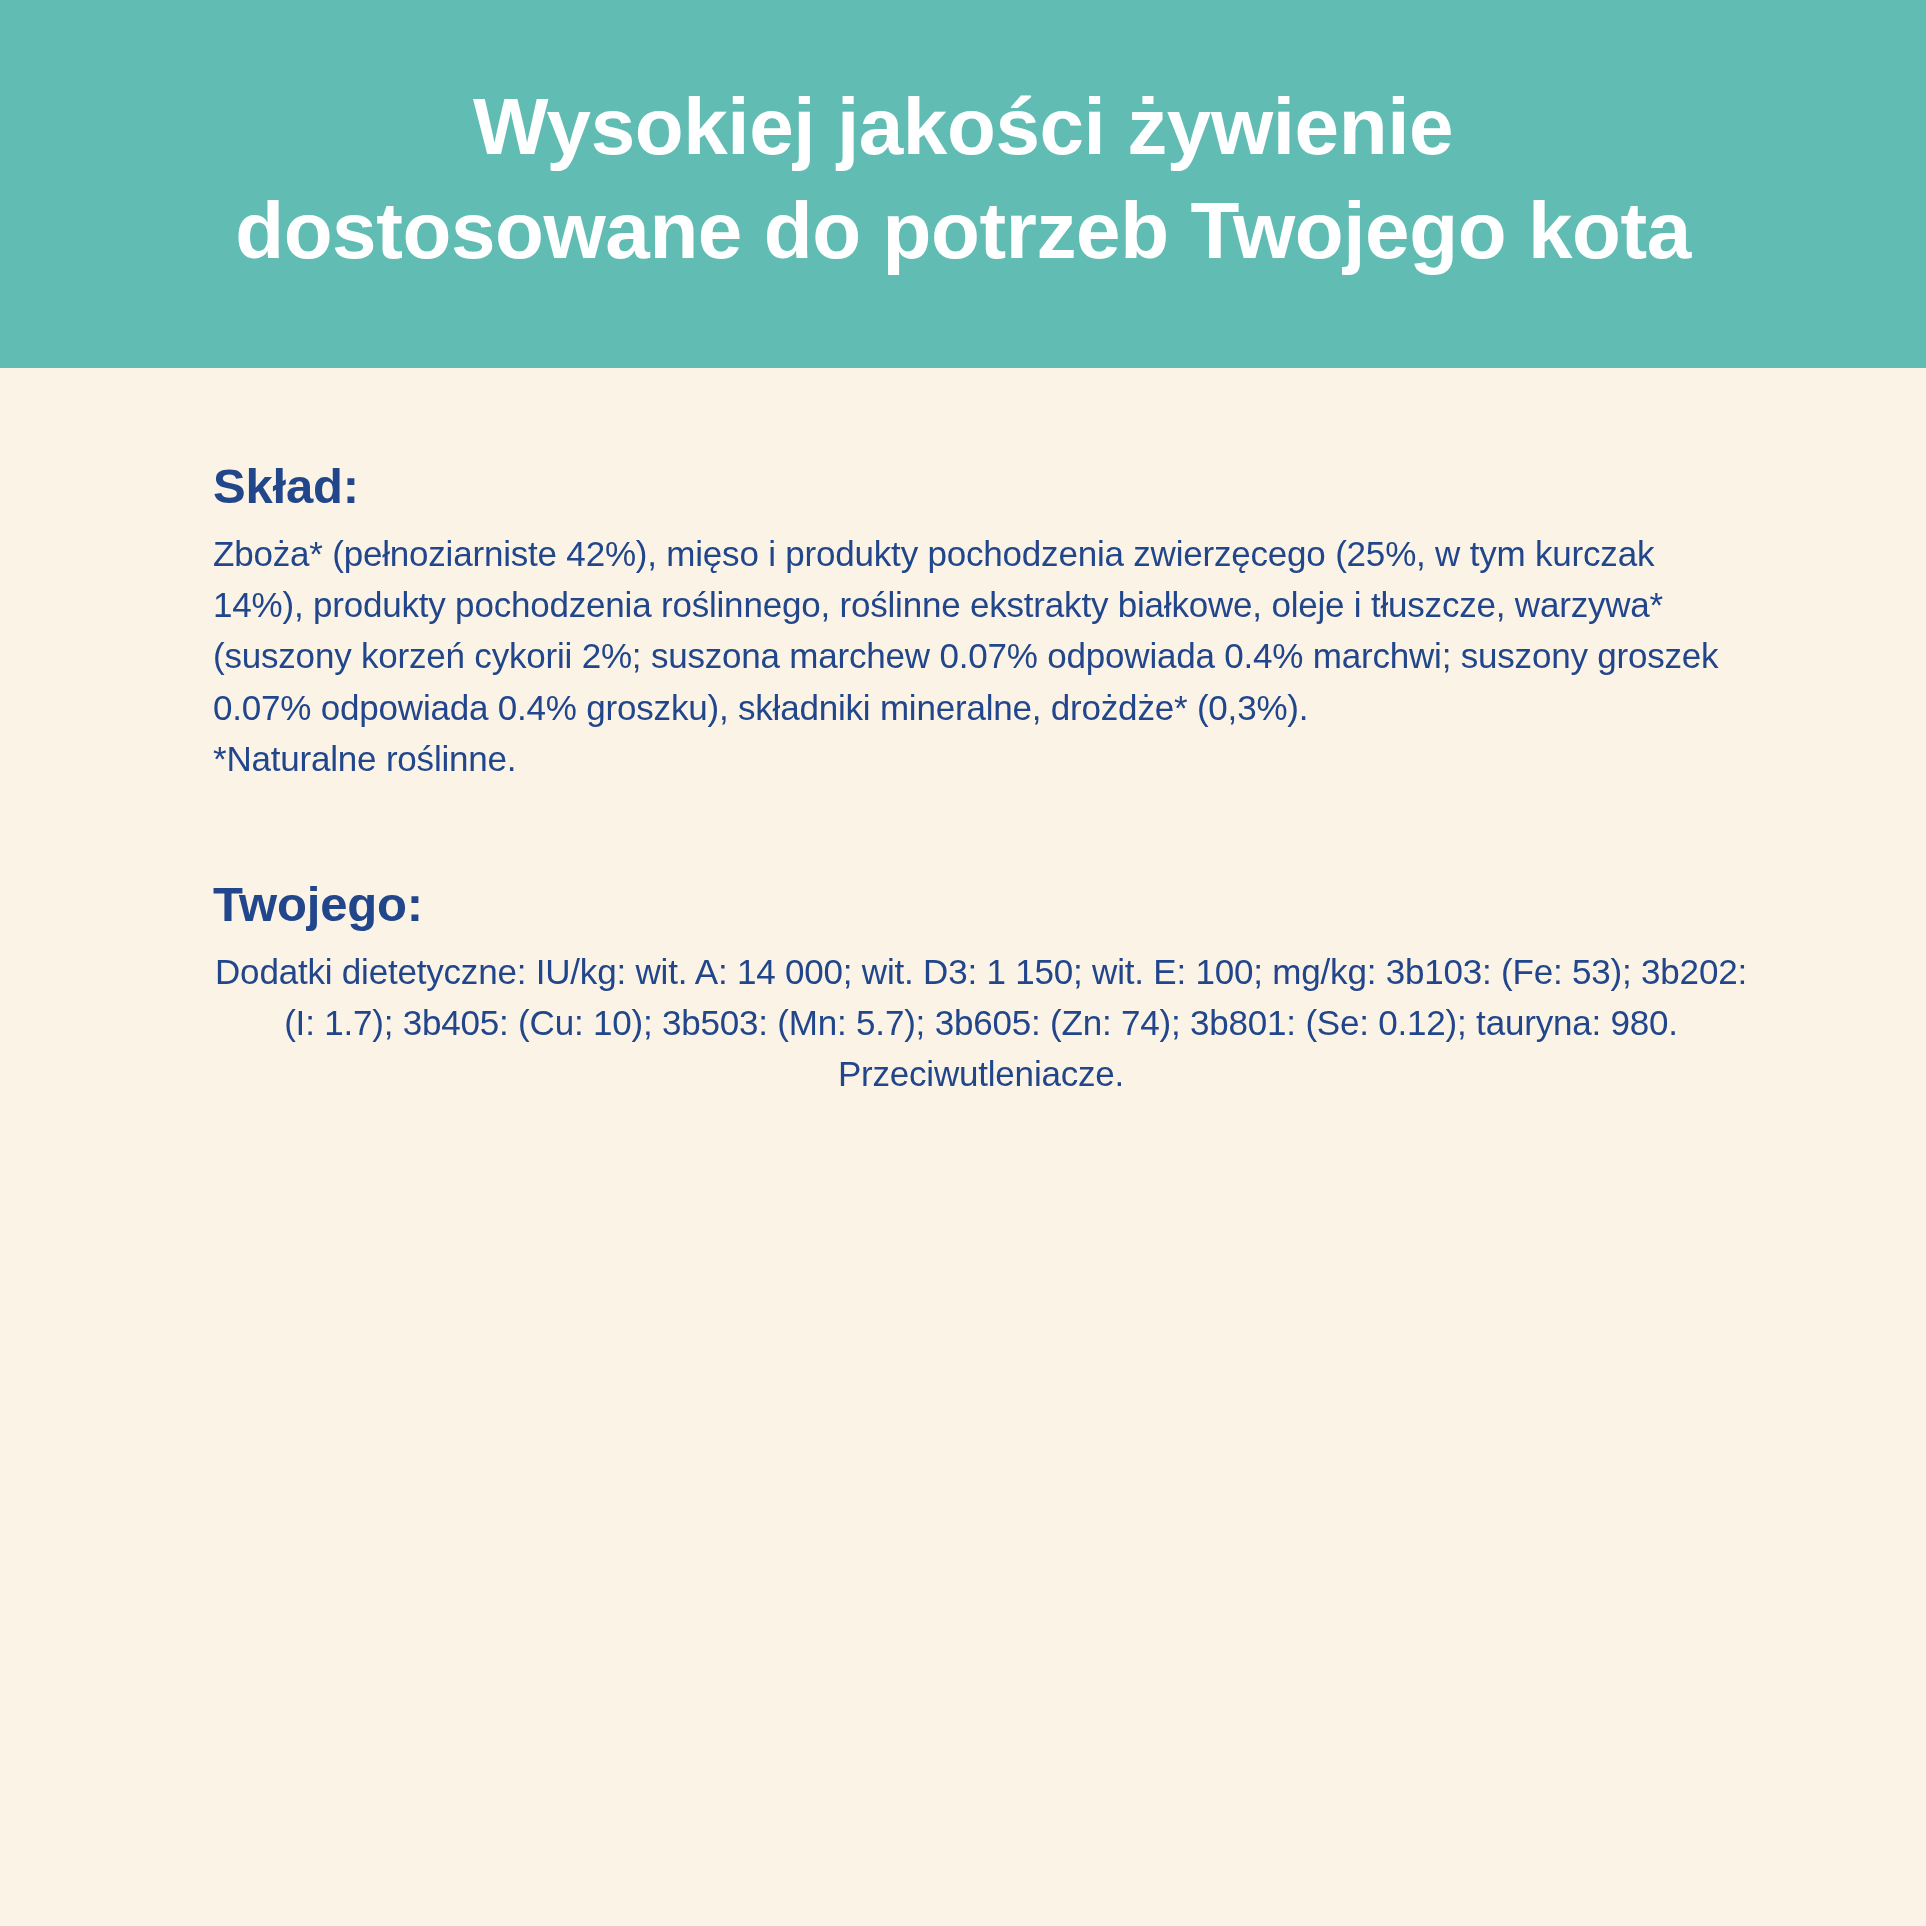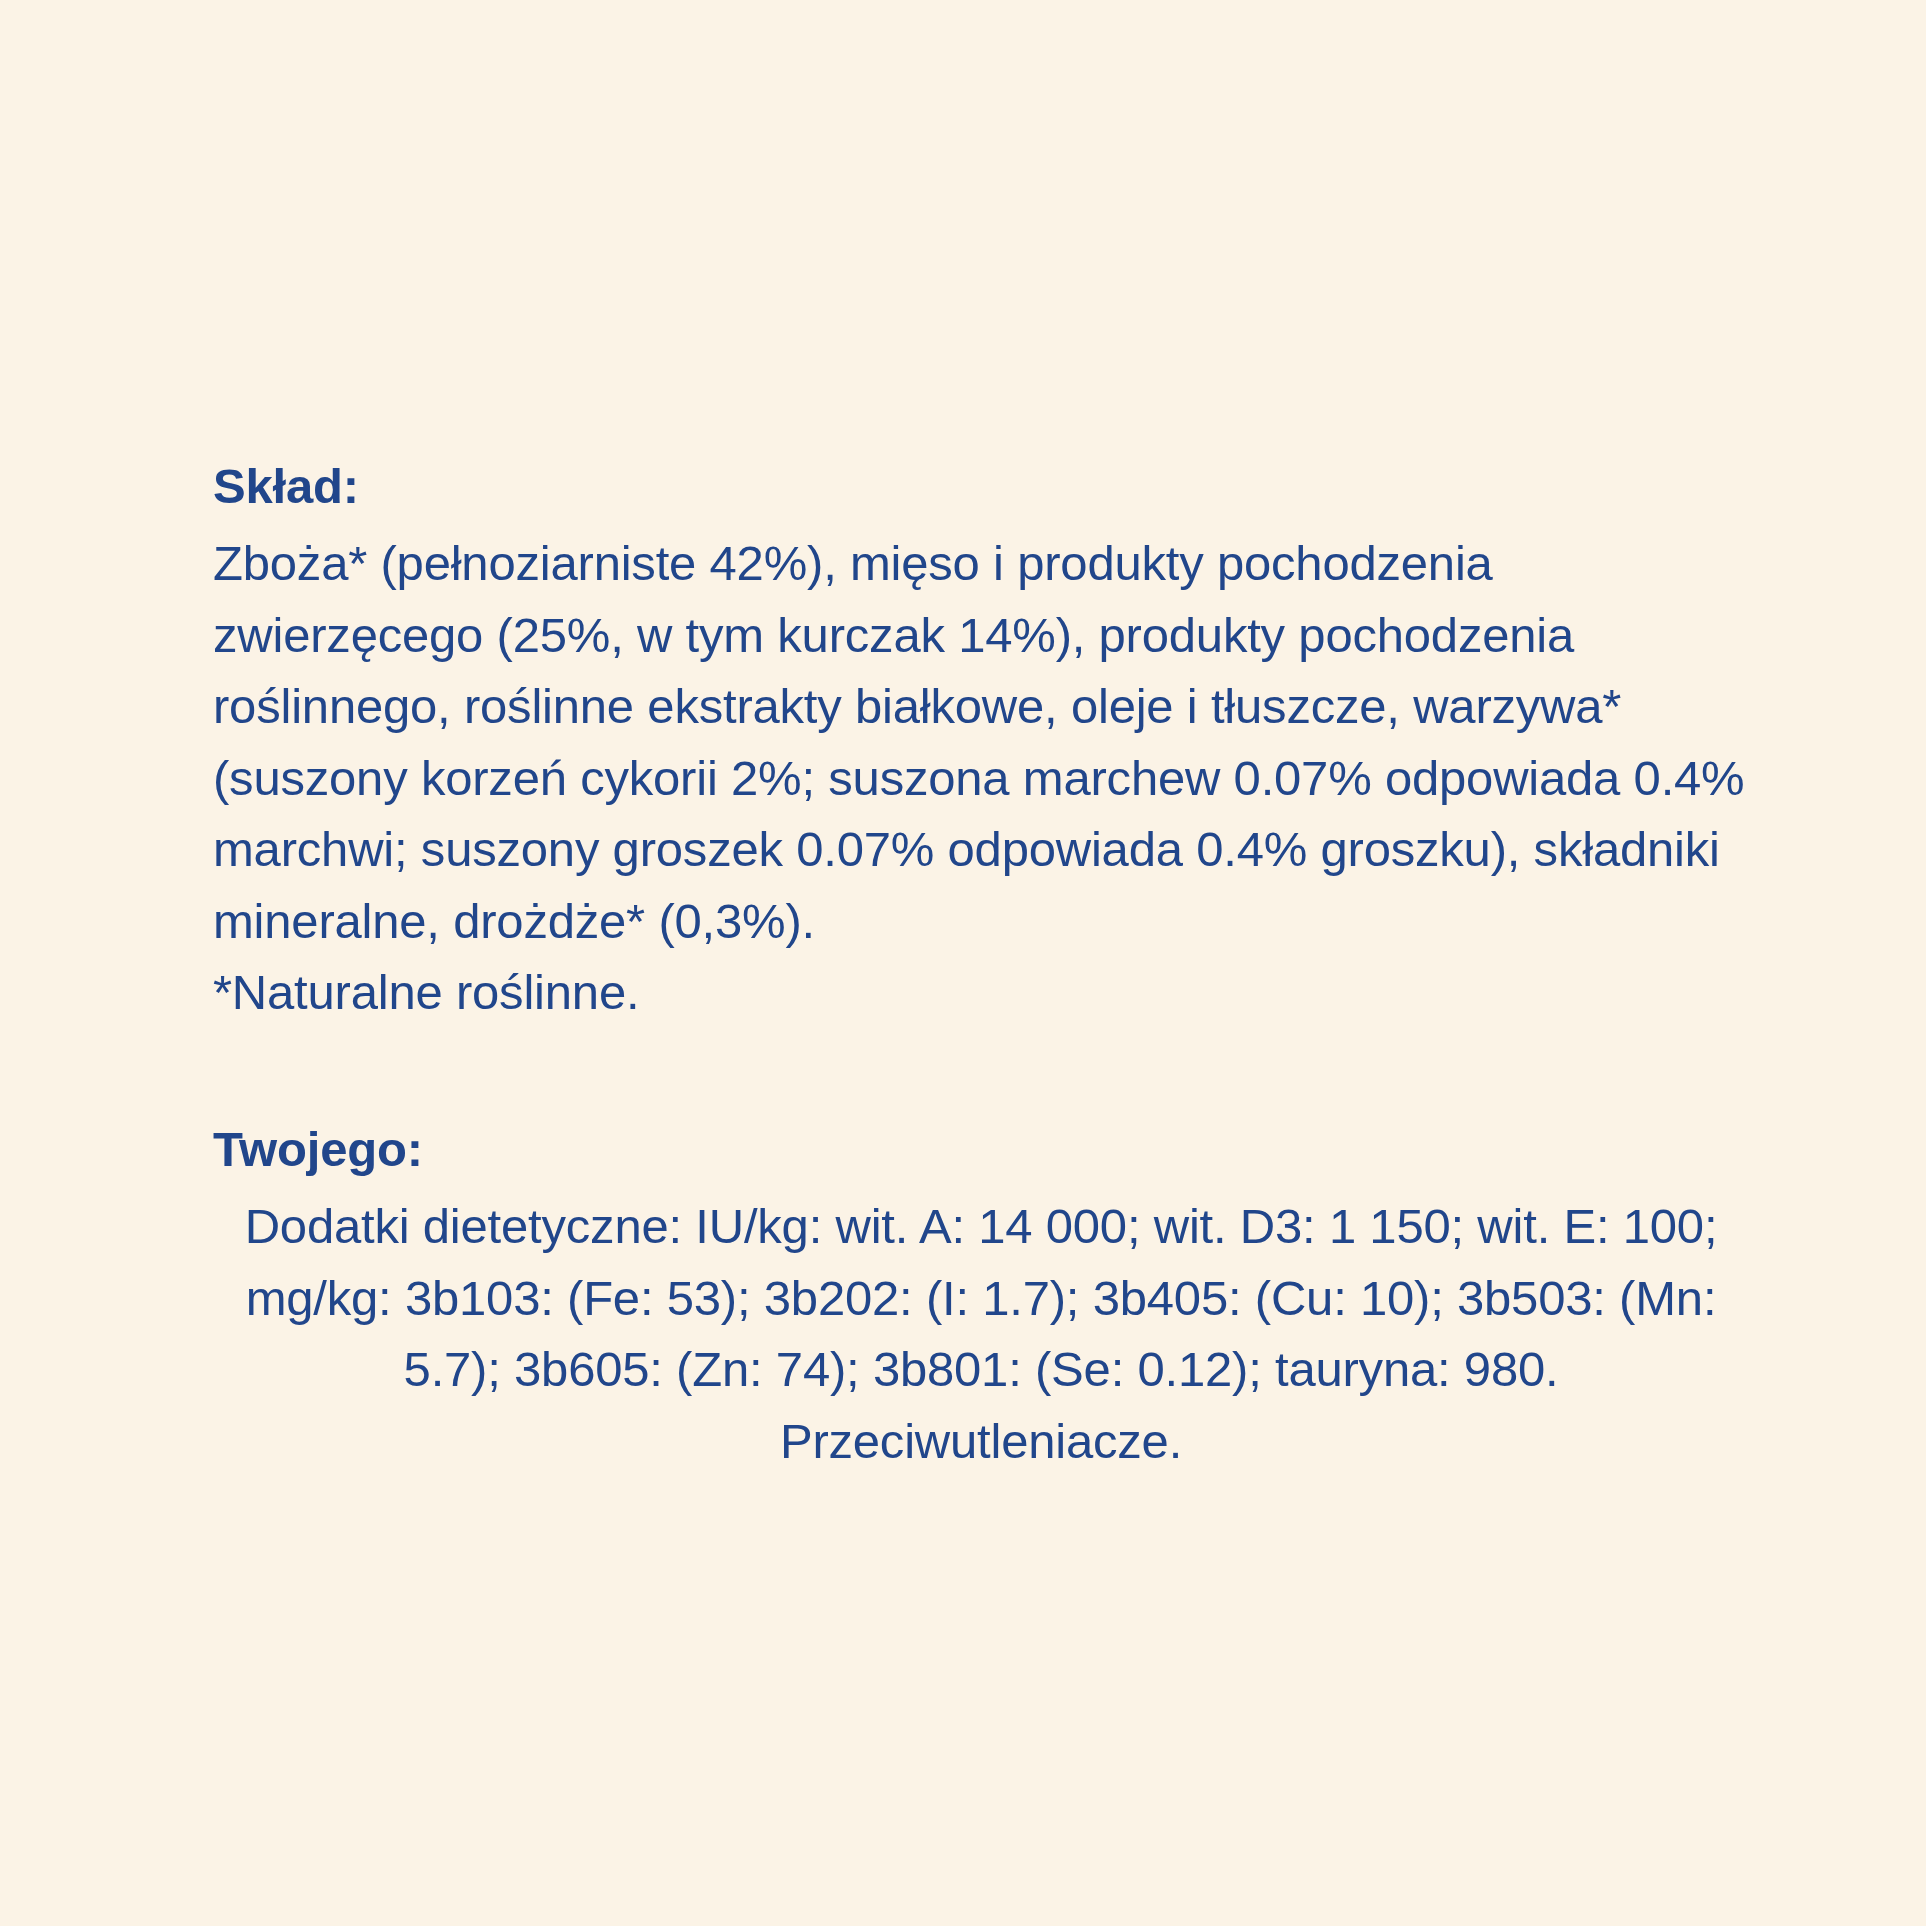--- a/index.html
+++ b/index.html
@@ -78,40 +78,46 @@
     font-size: 49px;
     font-weight: 700;
     line-height: 1.40;
     letter-spacing: -0.2px;
   }
 
   .section-body {
     margin: 0;
     color: #21468B;
     font-family: "Liberation Sans", "DejaVu Sans", sans-serif;
-    font-size: 49px;
+    font-size: 35px;
     font-weight: 400;
     line-height: 1.46;
     letter-spacing: -0.2px;
     max-width: 1537px;
   }
 
   .section-body .para {
     display: block;
     margin: 0;
   }
   .section-body .para + .para {
     margin-top: 0;
   }
 </style>
 </head>
 <body style="background: rgb(251, 243, 230);">
 
 <div class="page" style="background: rgb(251, 243, 230);">
 
+  <div class="header-band" style="background: rgb(97, 189, 180);">
+    <h1 class="header-title" style="color: rgb(255, 255, 255);">
+      <span class="tline">Wysokiej jakości żywienie</span>
+      <span class="tline">dostosowane do potrzeb Twojego kota</span>
+    </h1>
+  </div>
 
   <div class="content">
 
     <div class="section">
       <div class="section-heading" style="color: rgb(33, 70, 139);">Skład:</div>
       <div class="section-body" style="color: rgb(33, 70, 139);">
         <span class="para">Zboża* (pełnoziarniste 42%), mięso i produkty pochodzenia zwierzęcego (25%, w tym kurczak 14%), produkty pochodzenia roślinnego, roślinne ekstrakty białkowe, oleje i tłuszcze, warzywa* (suszony korzeń cykorii 2%; suszona marchew 0.07% odpowiada 0.4% marchwi; suszony groszek 0.07% odpowiada 0.4% groszku), składniki mineralne, drożdże* (0,3%).</span>
         <span class="para">*Naturalne roślinne.</span>
       </div>
     </div>

